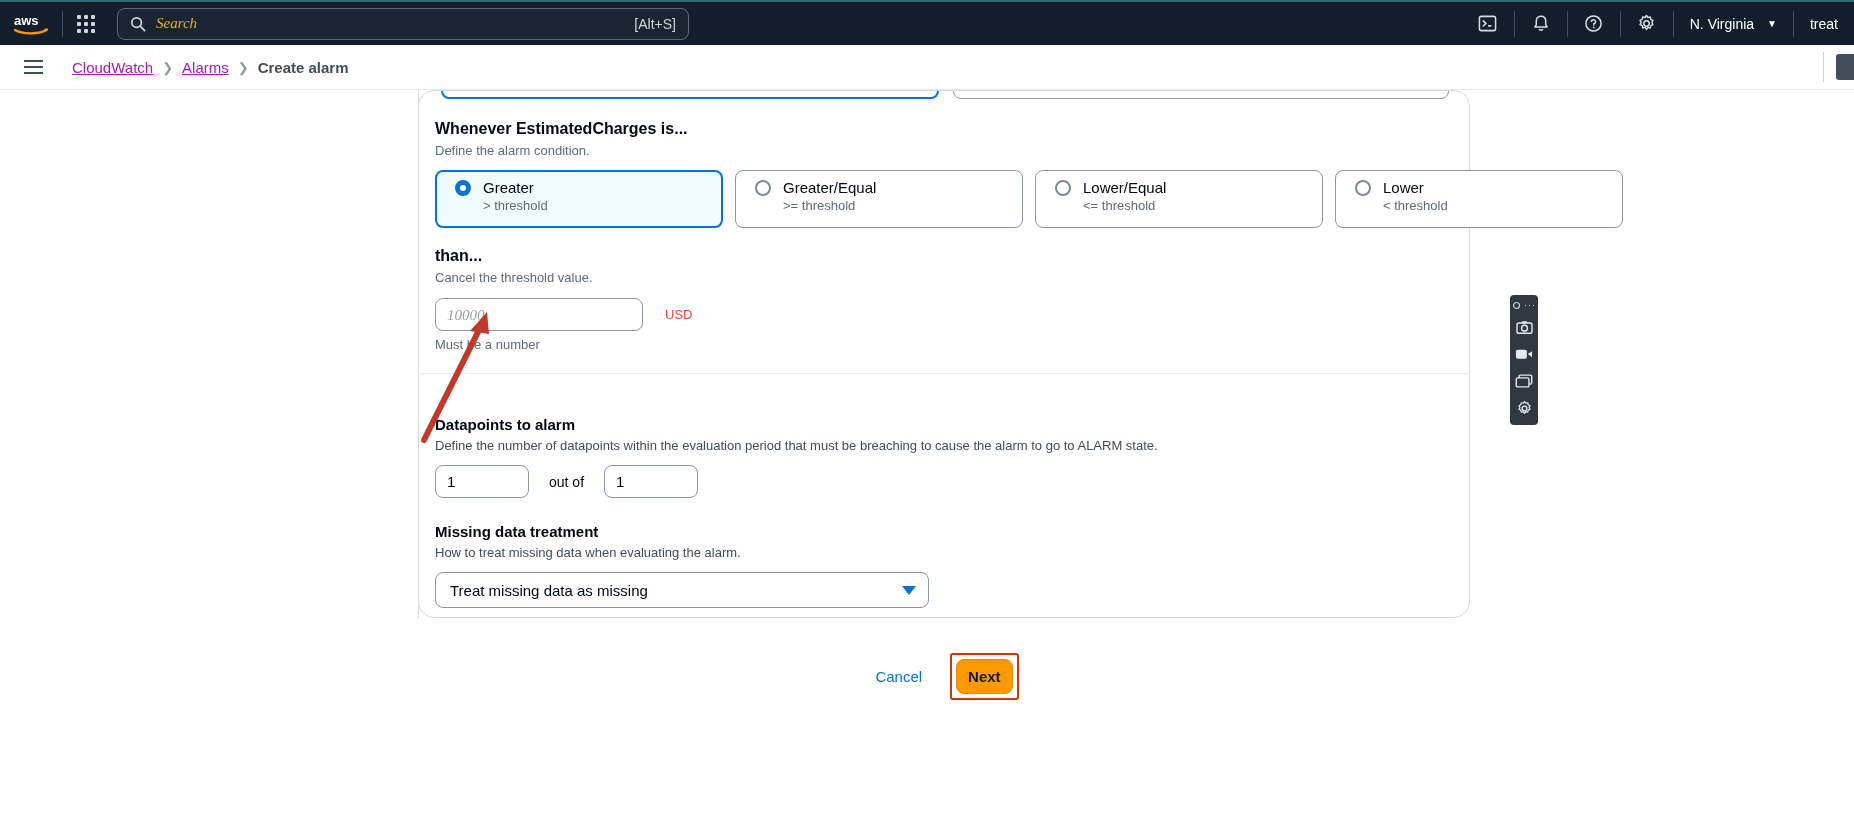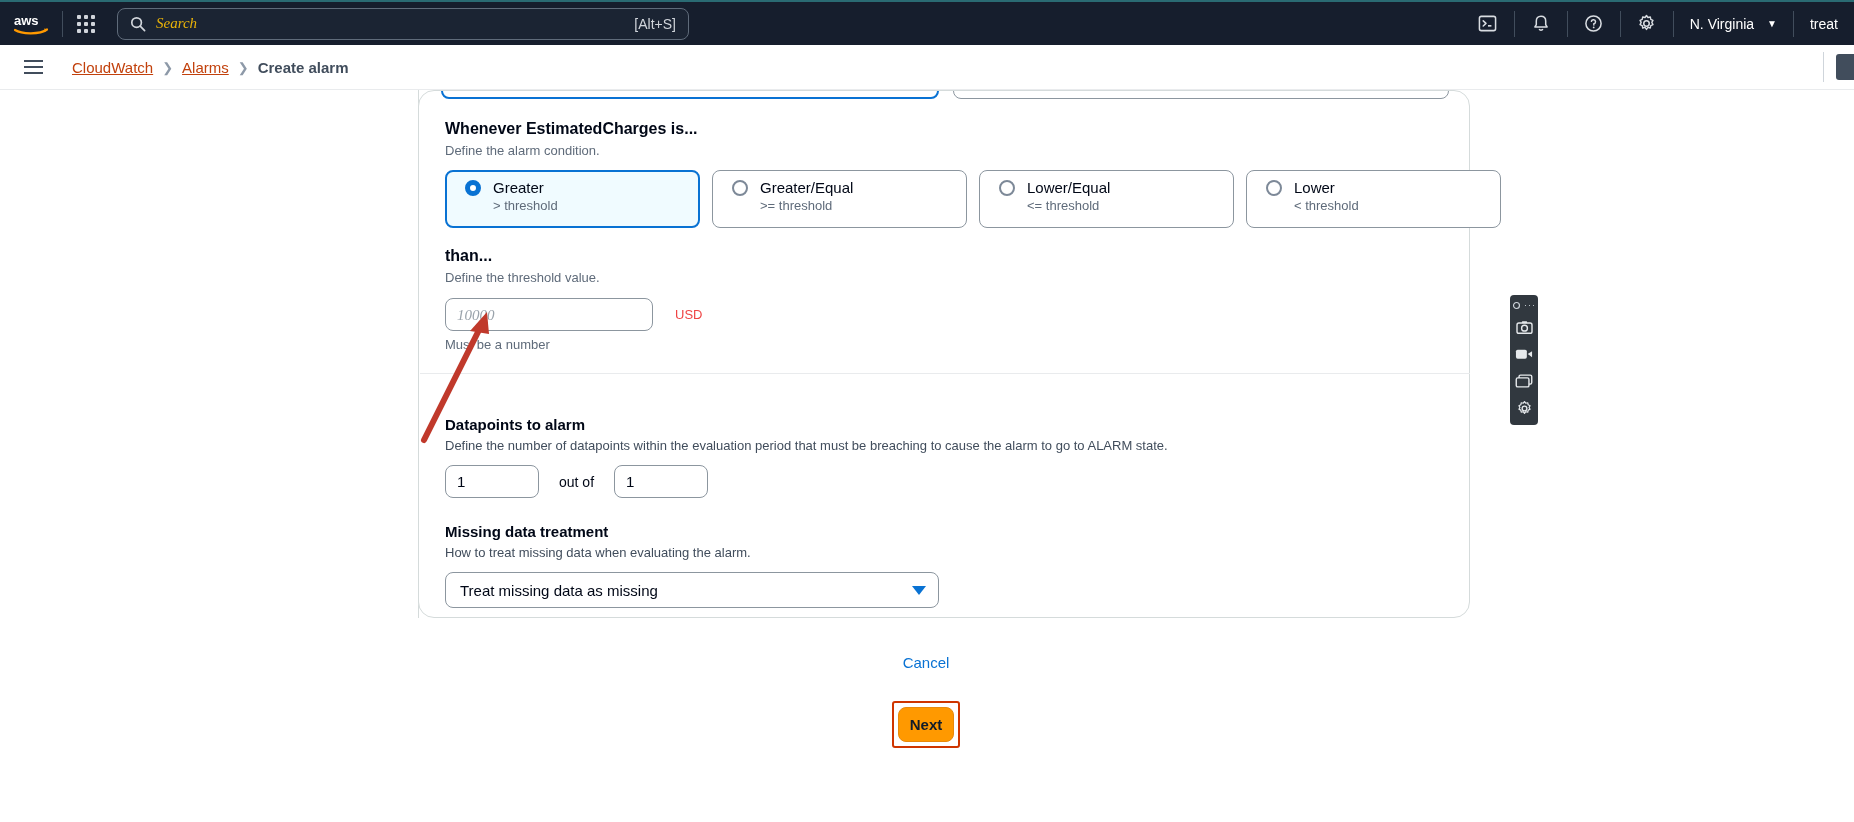--- a/index.html
+++ b/index.html
@@ -87,21 +87,21 @@
     display: flex; align-items: center;
   }
   .hamburger {
     width: 34px; height: 34px; margin-left: 16px;
     display: flex; flex-direction: column; justify-content: center; align-items: center;
     gap: 4px; cursor: pointer;
   }
   .hamburger i { display:block; width: 19px; height: 2px; background: #414d5c; }
   .crumbs { display: flex; align-items: center; margin-left: 22px; gap: 9px; }
   .crumb-link {
-    color: #c2410c; font-size: 15px; text-decoration: underline; cursor: pointer;
+    color: #a21caf; font-size: 15px; text-decoration: underline; cursor: pointer;
   }
   .crumb-current { color: #414d5c; font-size: 15px; font-weight: 700; }
   .crumb-sep { color: #8d99a8; font-size: 13px; }
   .crumbbar-right {
     margin-left: auto; display:flex; align-items:center; height: 45px;
   }
   .crumb-vdiv { width: 1px; height: 30px; background: #cfd5db; }
   .crumb-edge-btn {
     width: 18px; height: 26px; margin-left: 12px;
     background: #414d5c; border-radius: 3px 0 0 3px;
@@ -130,32 +130,32 @@
     border: 2px solid #0972d3; border-radius: 8px;
     background: #ffffff;
   }
   .partial-input-right {
     position: absolute; left: 534px; top: -30px;
     width: 496px; height: 38px;
     border: 1px solid #8c969f; border-radius: 8px;
     background: #ffffff;
   }
 
-  .sec { position: absolute; left: 26px; }
+  .sec { position: absolute; left: 16px; }
   .sec-title {
     font-size: 16px; font-weight: 700; color: #000716; line-height: 20px;
   }
   .sec-desc {
     font-size: 13px; color: #5f6b7a; line-height: 18px; margin-top: 3px;
   }
 
   
   .tiles { display: flex; gap: 12px; margin-top: 10px; }
   .tile {
-    width: 255px; height: 58px;
+    width: 288px; height: 58px;
     border: 1px solid #8c969f; border-radius: 8px;
     background: #ffffff;
     padding: 8px 0 0 19px;
     cursor: pointer; position: relative;
   }
   .tile.selected {
     border: 2px solid #0972d3; background: #f0fbff;
     padding: 7px 0 0 18px;
   }
   .tile-row { display: flex; align-items: center; gap: 12px; }
@@ -213,23 +213,23 @@
   }
   .select-val { font-size: 15px; color: #000716; }
   .select-caret {
     width: 0; height: 0;
     border-left: 7px solid transparent; border-right: 7px solid transparent;
     border-top: 9px solid #0972d3;
   }
 
   
   .actions {
-    position: absolute; left: 400px; top: 556px;
+    position: absolute; left: 418px; top: 556px;
     width: 1052px; height: 60px;
-    display: flex; align-items: center; justify-content: space-between; gap: 22px; flex-direction: column;
+    display: flex; align-items: center; justify-content: center; gap: 22px;
   }
   .btn-cancel {
     font-size: 15px; color: #0972d3; background: none; border: none;
     cursor: pointer; font-family: "Liberation Sans", sans-serif;
     padding: 8px 6px;
   }
   .next-wrap {
     border: 2px solid #cf3500; border-radius: 3px; padding: 4px;
   }
   .btn-next {
@@ -421,21 +421,21 @@
             <span class="tile-label">Lower</span>
           </div>
           <div class="tile-sub">&lt; threshold</div>
         </div>
 
       </div>
     </div>
 
     <div class="sec" style="top:155px;">
       <div class="sec-title">than...</div>
-      <div class="sec-desc">Define the threshold value.</div>
+      <div class="sec-desc">Cancel the threshold value.</div>
       <div style="display:flex; align-items:center; gap:22px; margin-top:11px;">
         <input class="txt-input" style="width: 208px; height: 33px;" placeholder="10000">
         <span class="unit-label">USD</span>
       </div>
       <div class="hint">Must be a number</div>
     </div>
 
     <div class="hrule" style="top:282px;"></div>
 
     <div class="sec" style="top:298px;">

